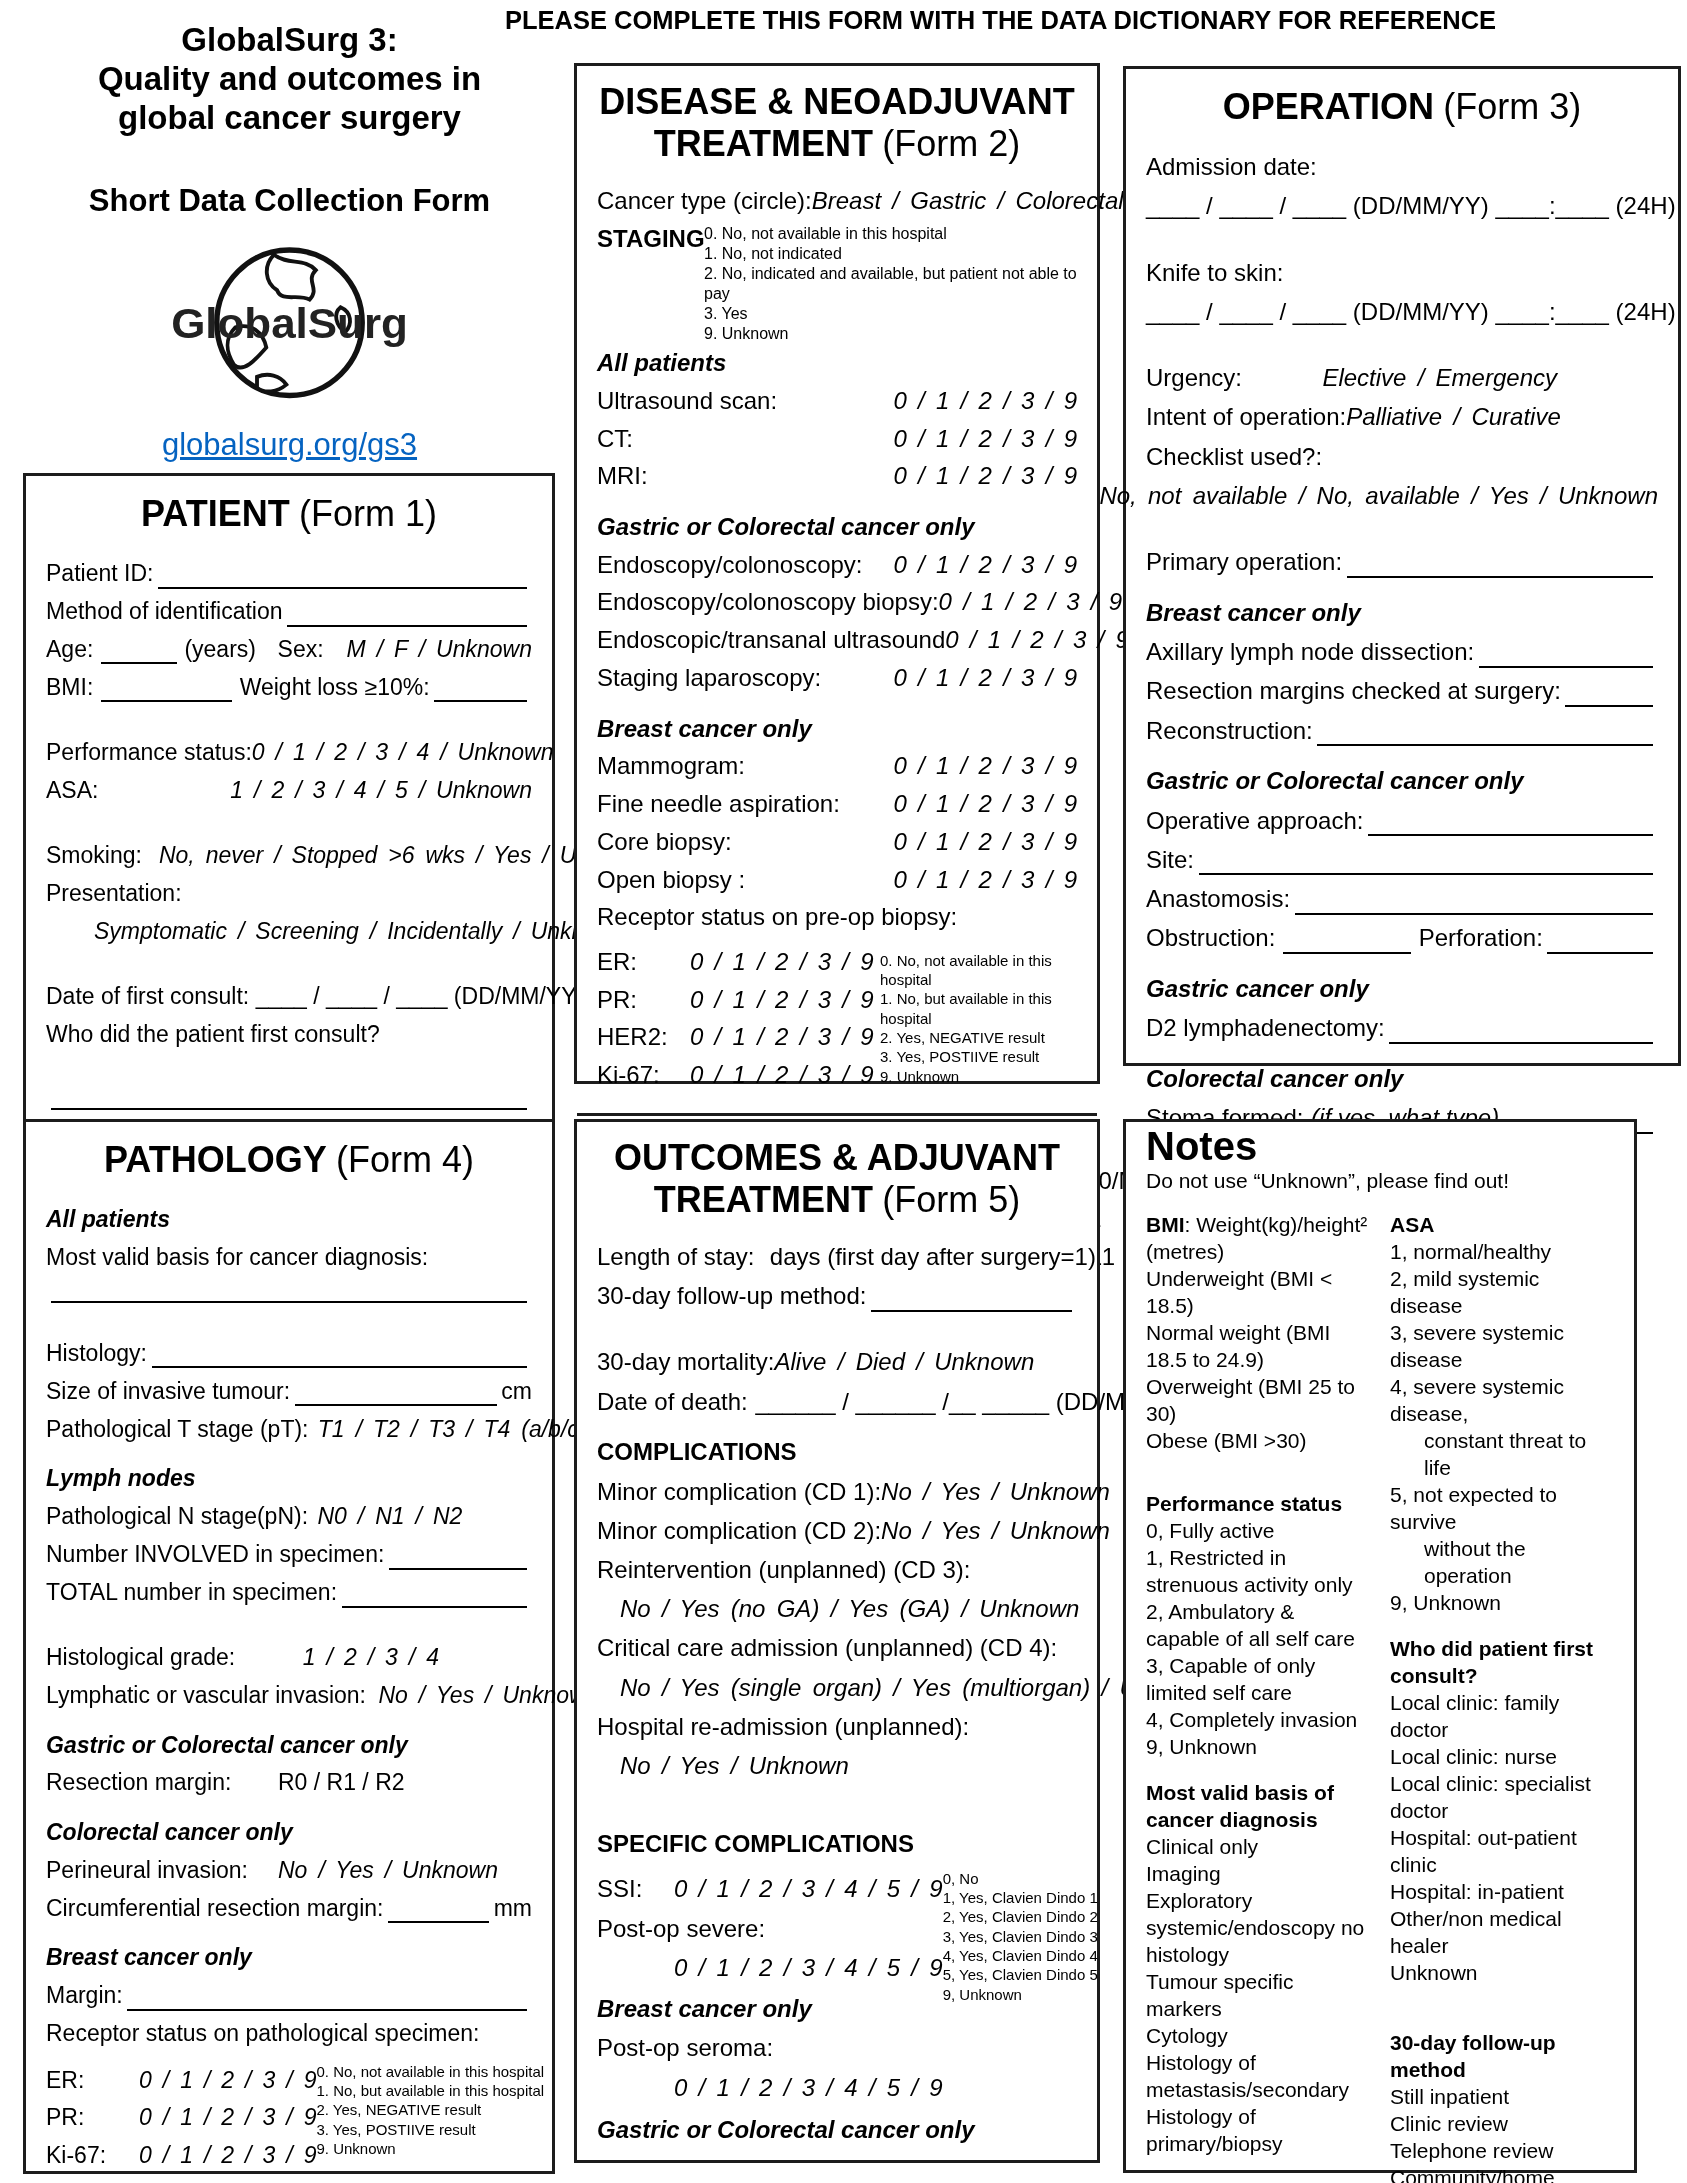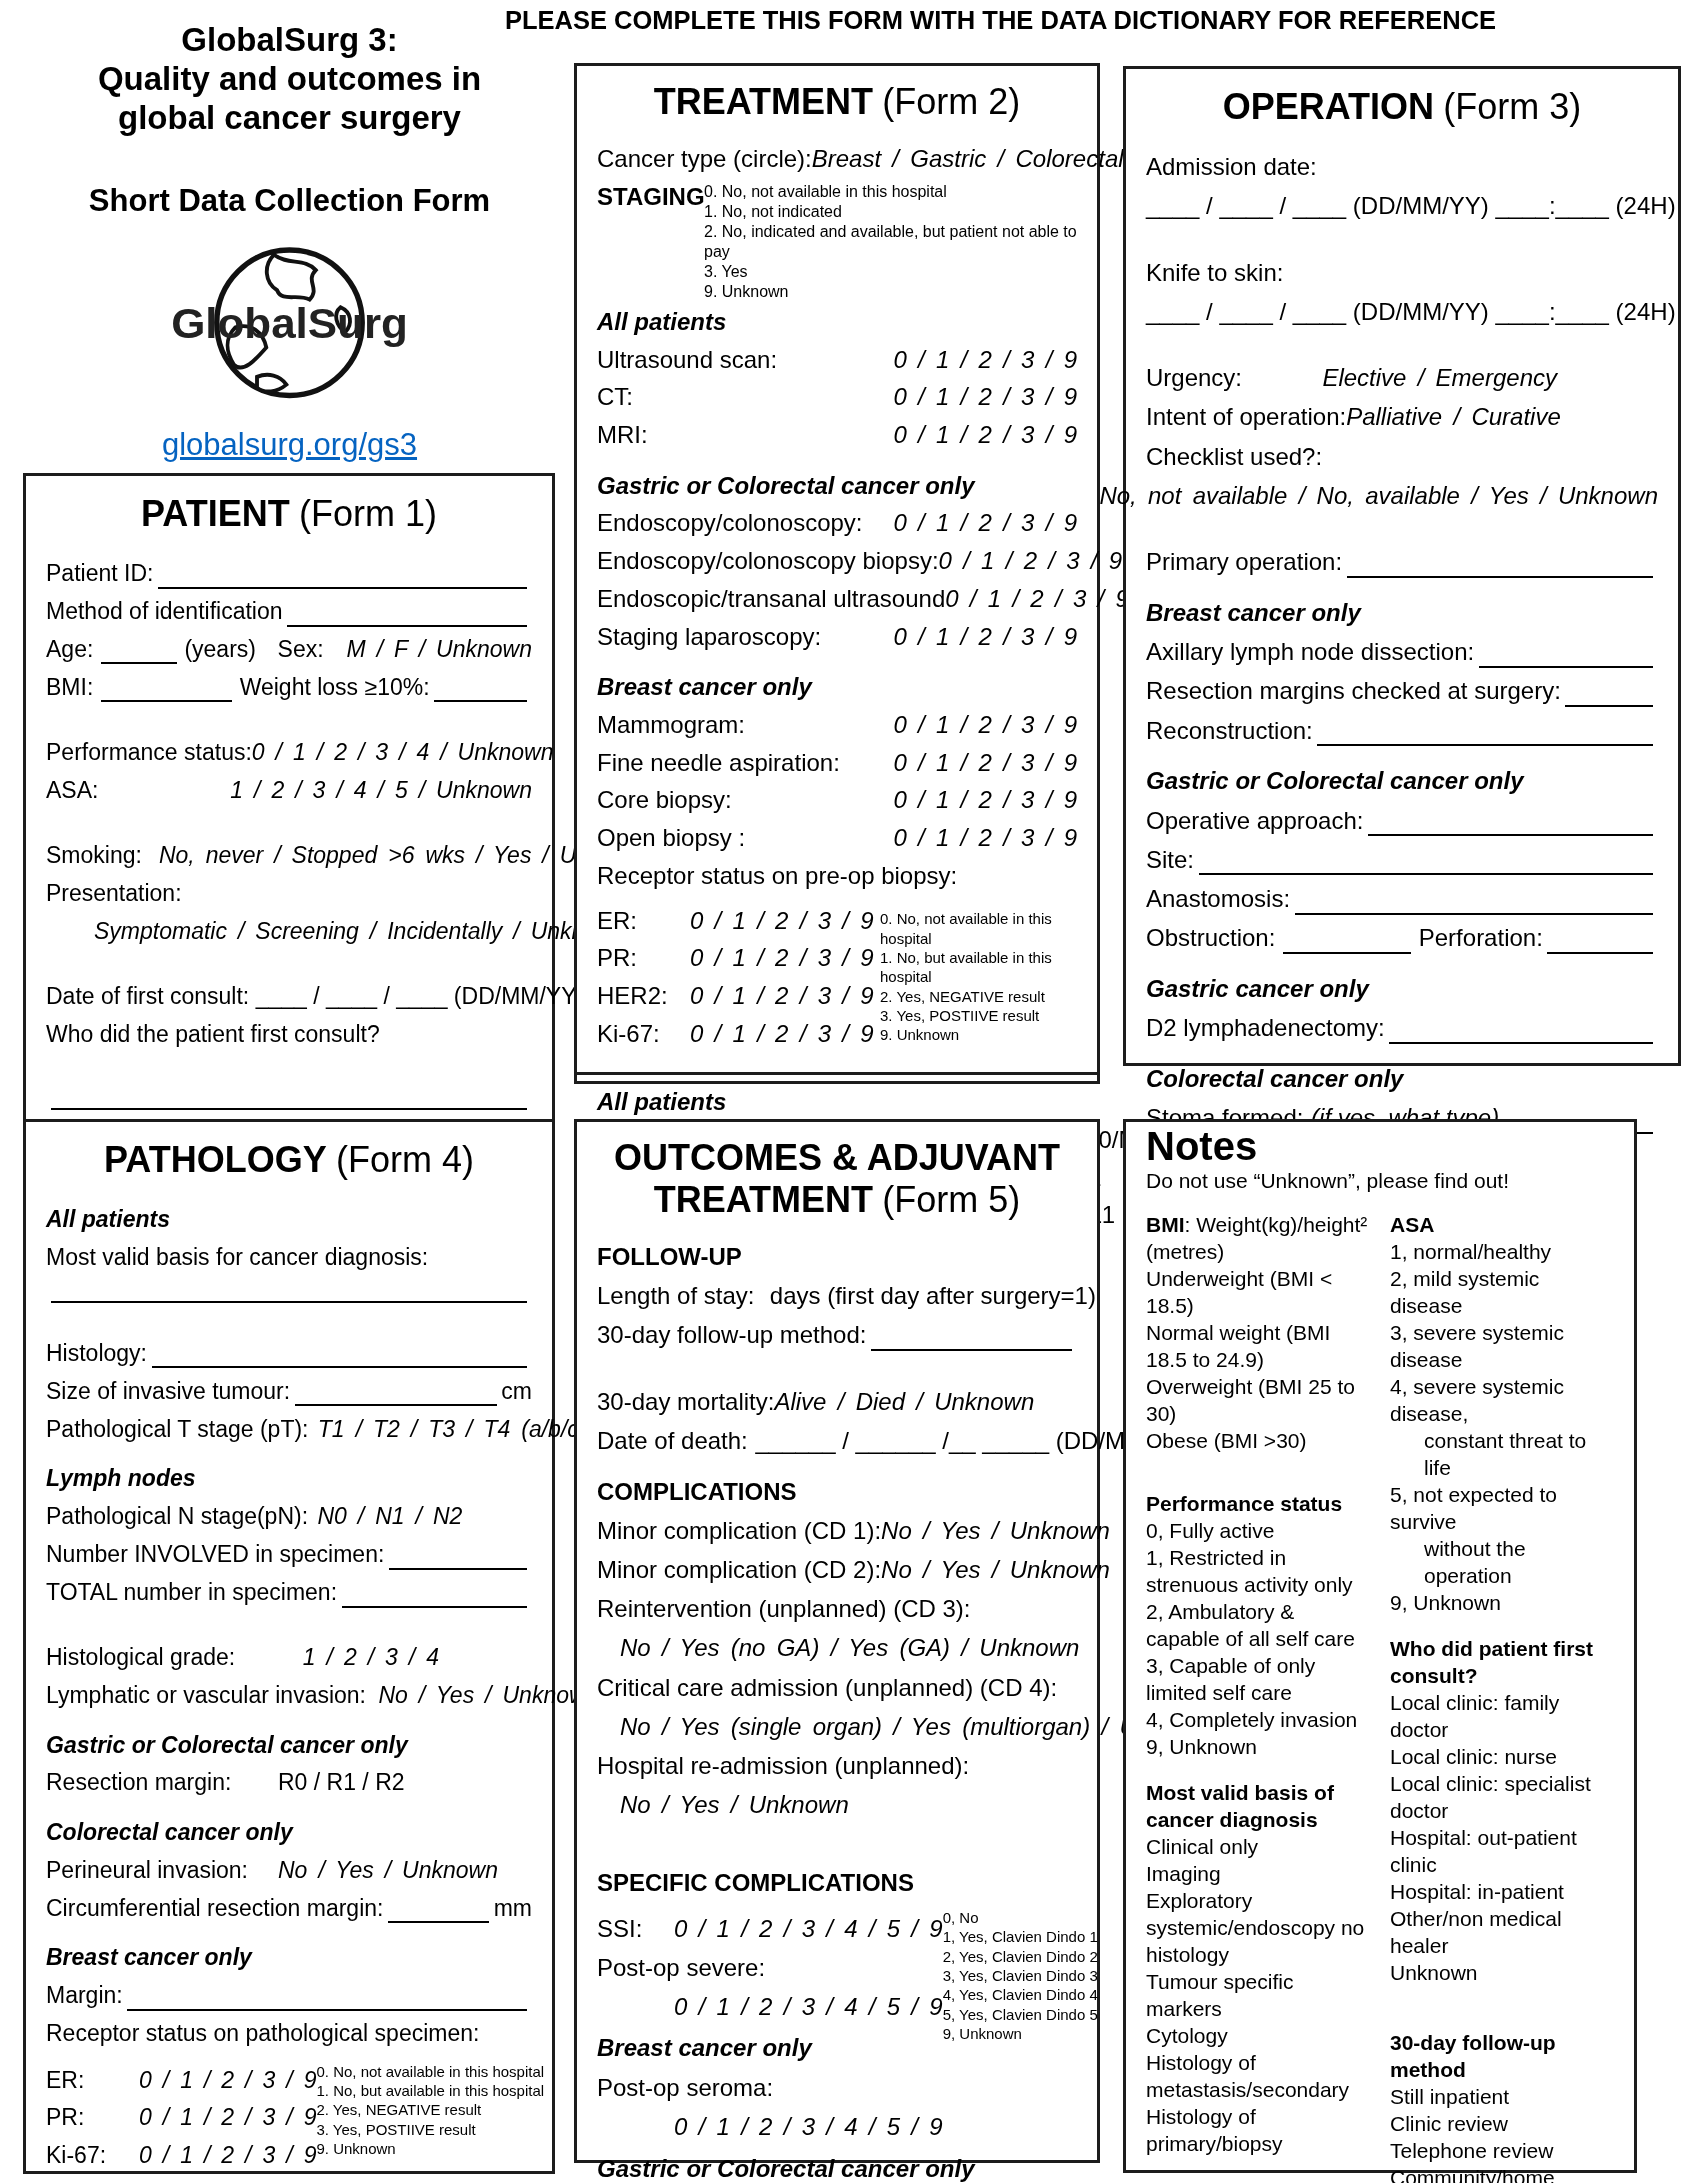--- a/index.html
+++ b/index.html
@@ -154,20 +154,21 @@
   </div>
   <div class="r">
     <span class="lbl">Distance from home to hospital:</span>
     <span class="fill"></span>
     <span class="lbl">km</span>
   </div>
 </div>
 
 <div class="panel" id="form2">
   <div class="ftitle">
+    <div><span>DISEASE &amp; NEOADJUVANT</span></div>
     <div><span>TREATMENT</span><span class="reg">(Form 2)</span></div>
   </div>
   <div class="r between" style="margin-top:0">
     <span class="lbl">Cancer type (circle):</span>
     <span class="opts">Breast / Gastric / Colorectal</span>
   </div>
   <div class="stagingblk">
     <span class="lbl">STAGING</span>
     <div class="small2">
       <div>0. No, not available in this hospital</div>
@@ -451,21 +452,20 @@
     </div>
   </div>
 
 </div>
 
 <div class="panel" id="form5">
   <div class="ftitle">
     <div><span>OUTCOMES &amp; ADJUVANT</span></div>
     <div><span>TREATMENT</span><span class="reg">(Form 5)</span></div>
   </div>
-  <div class="hsec">FOLLOW-UP</div>
   <div class="r">
     <span class="lbl">Length of stay:</span>
     <span class="b" style="width:97px"></span>
     <span class="lbl">days (first day after surgery=1)</span>
   </div>
   <div class="r">
     <span class="lbl">30-day follow-up method:</span>
     <span class="fill"></span>
   </div>
   <div class="gap"></div>

